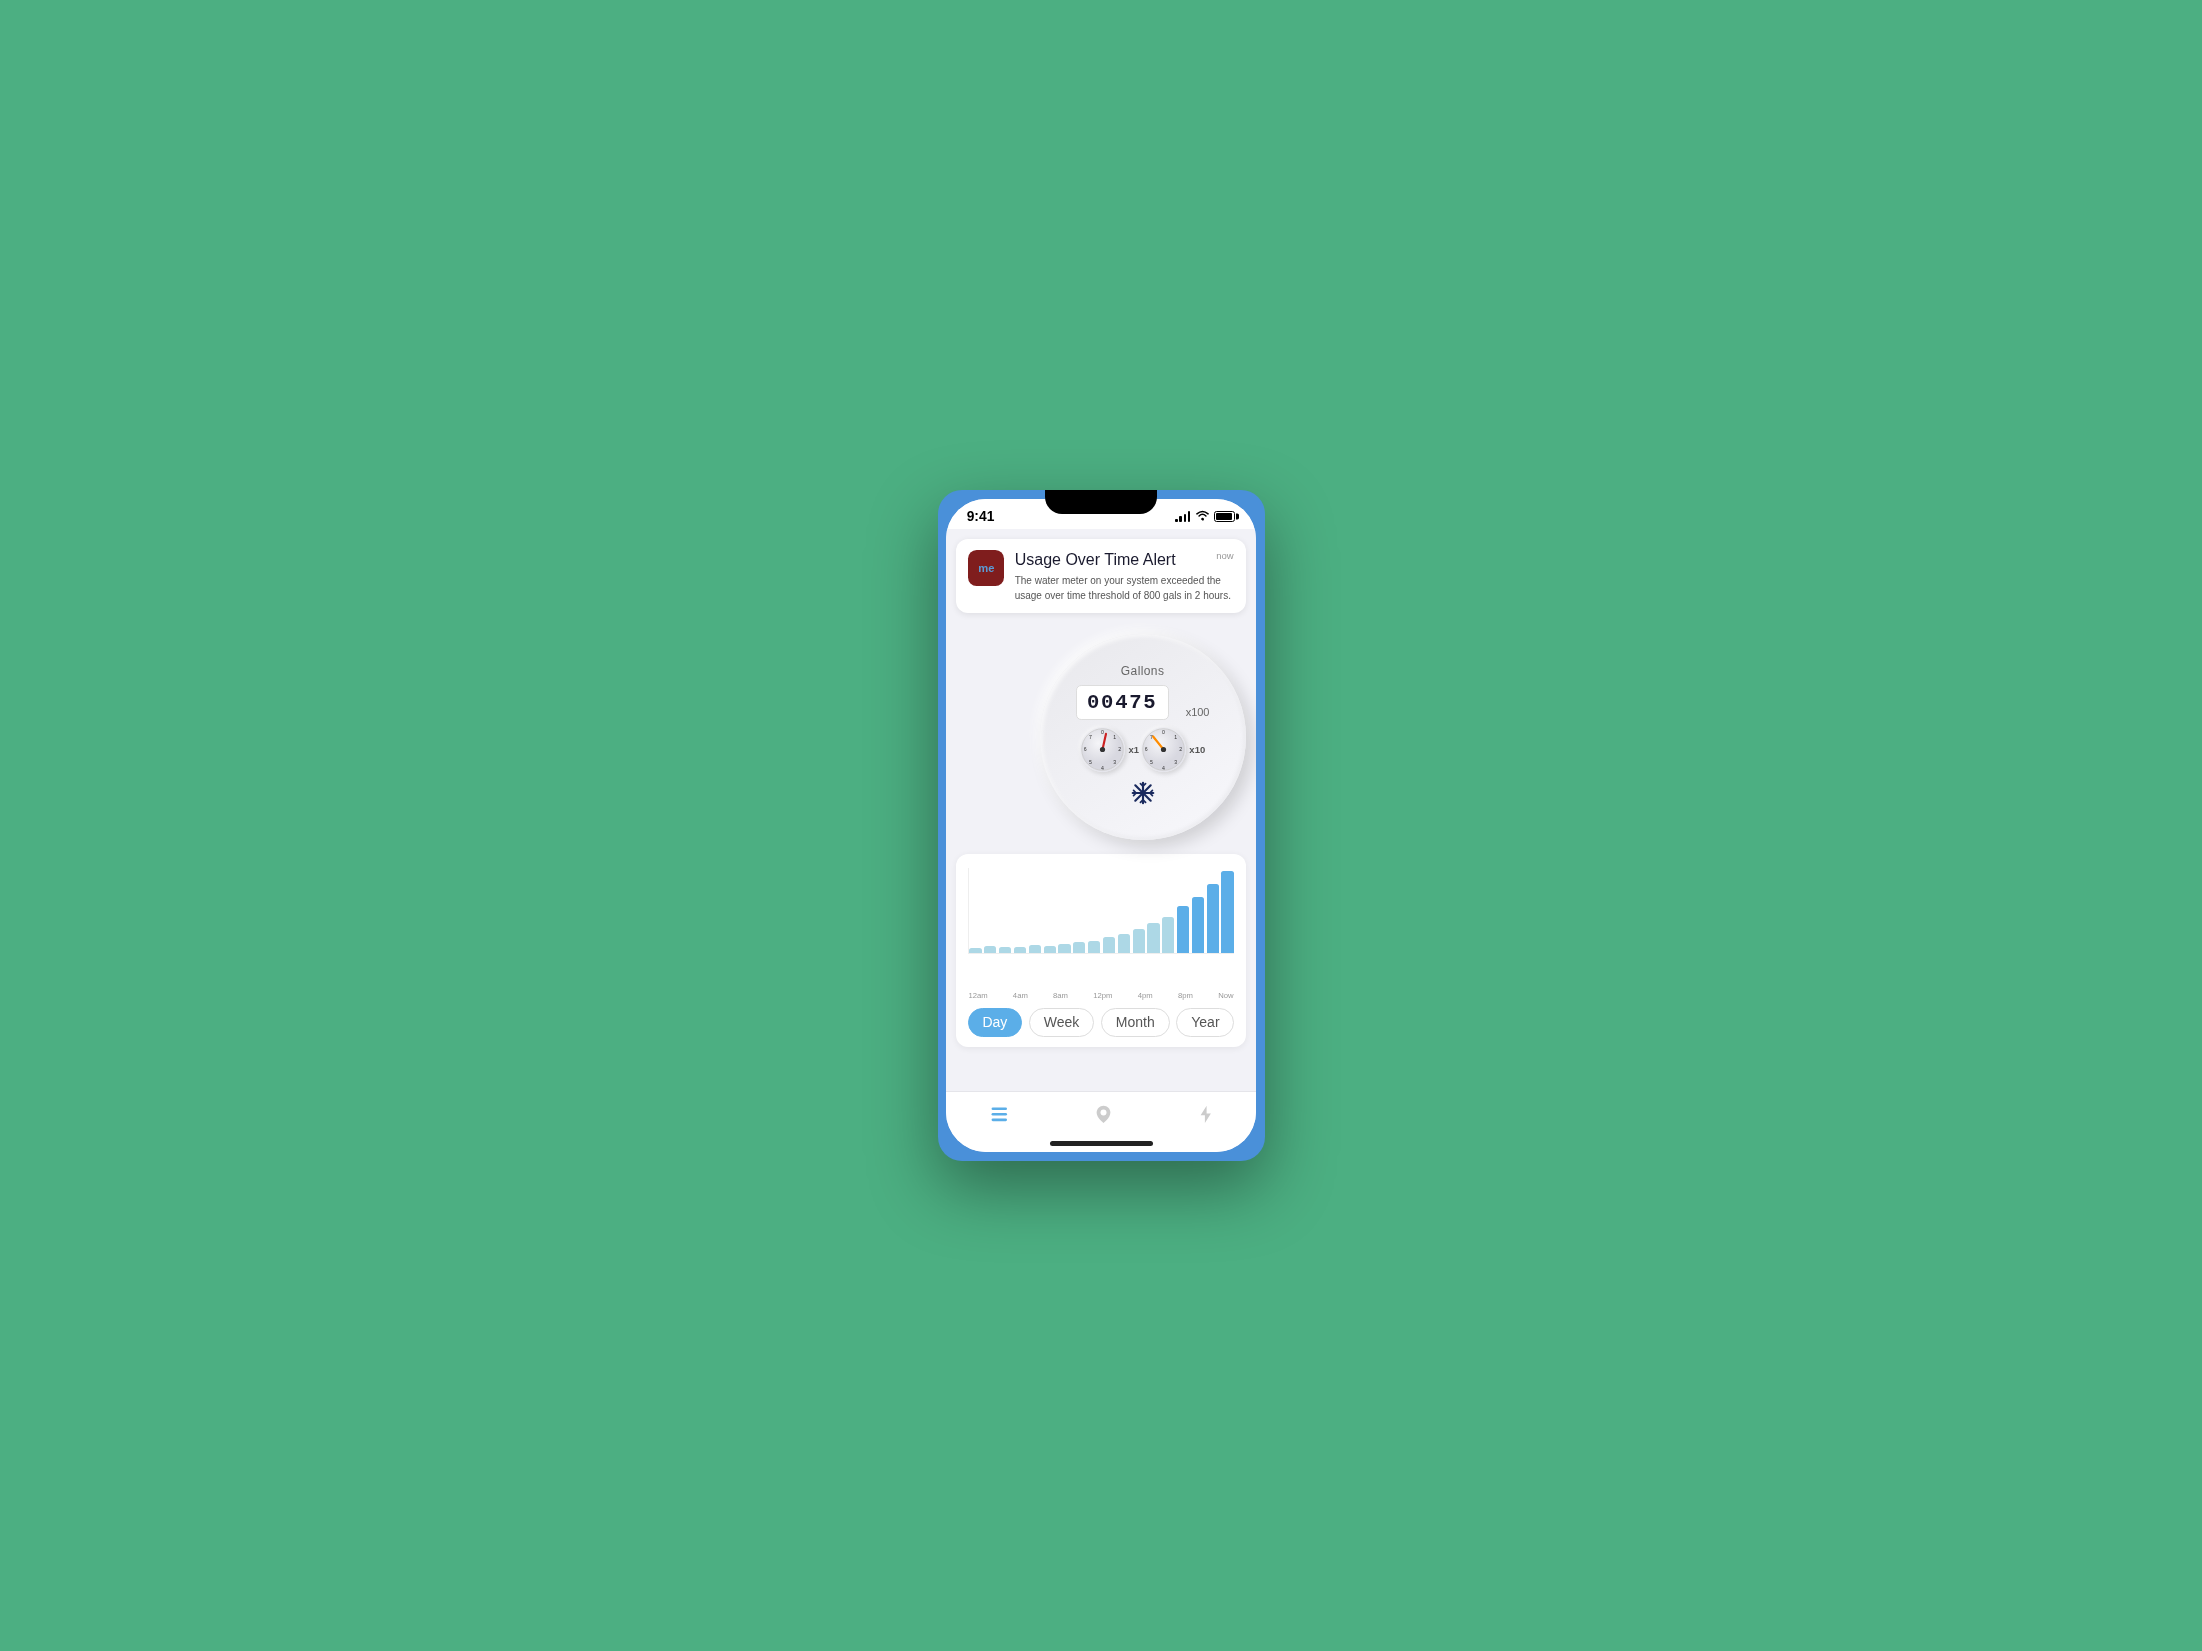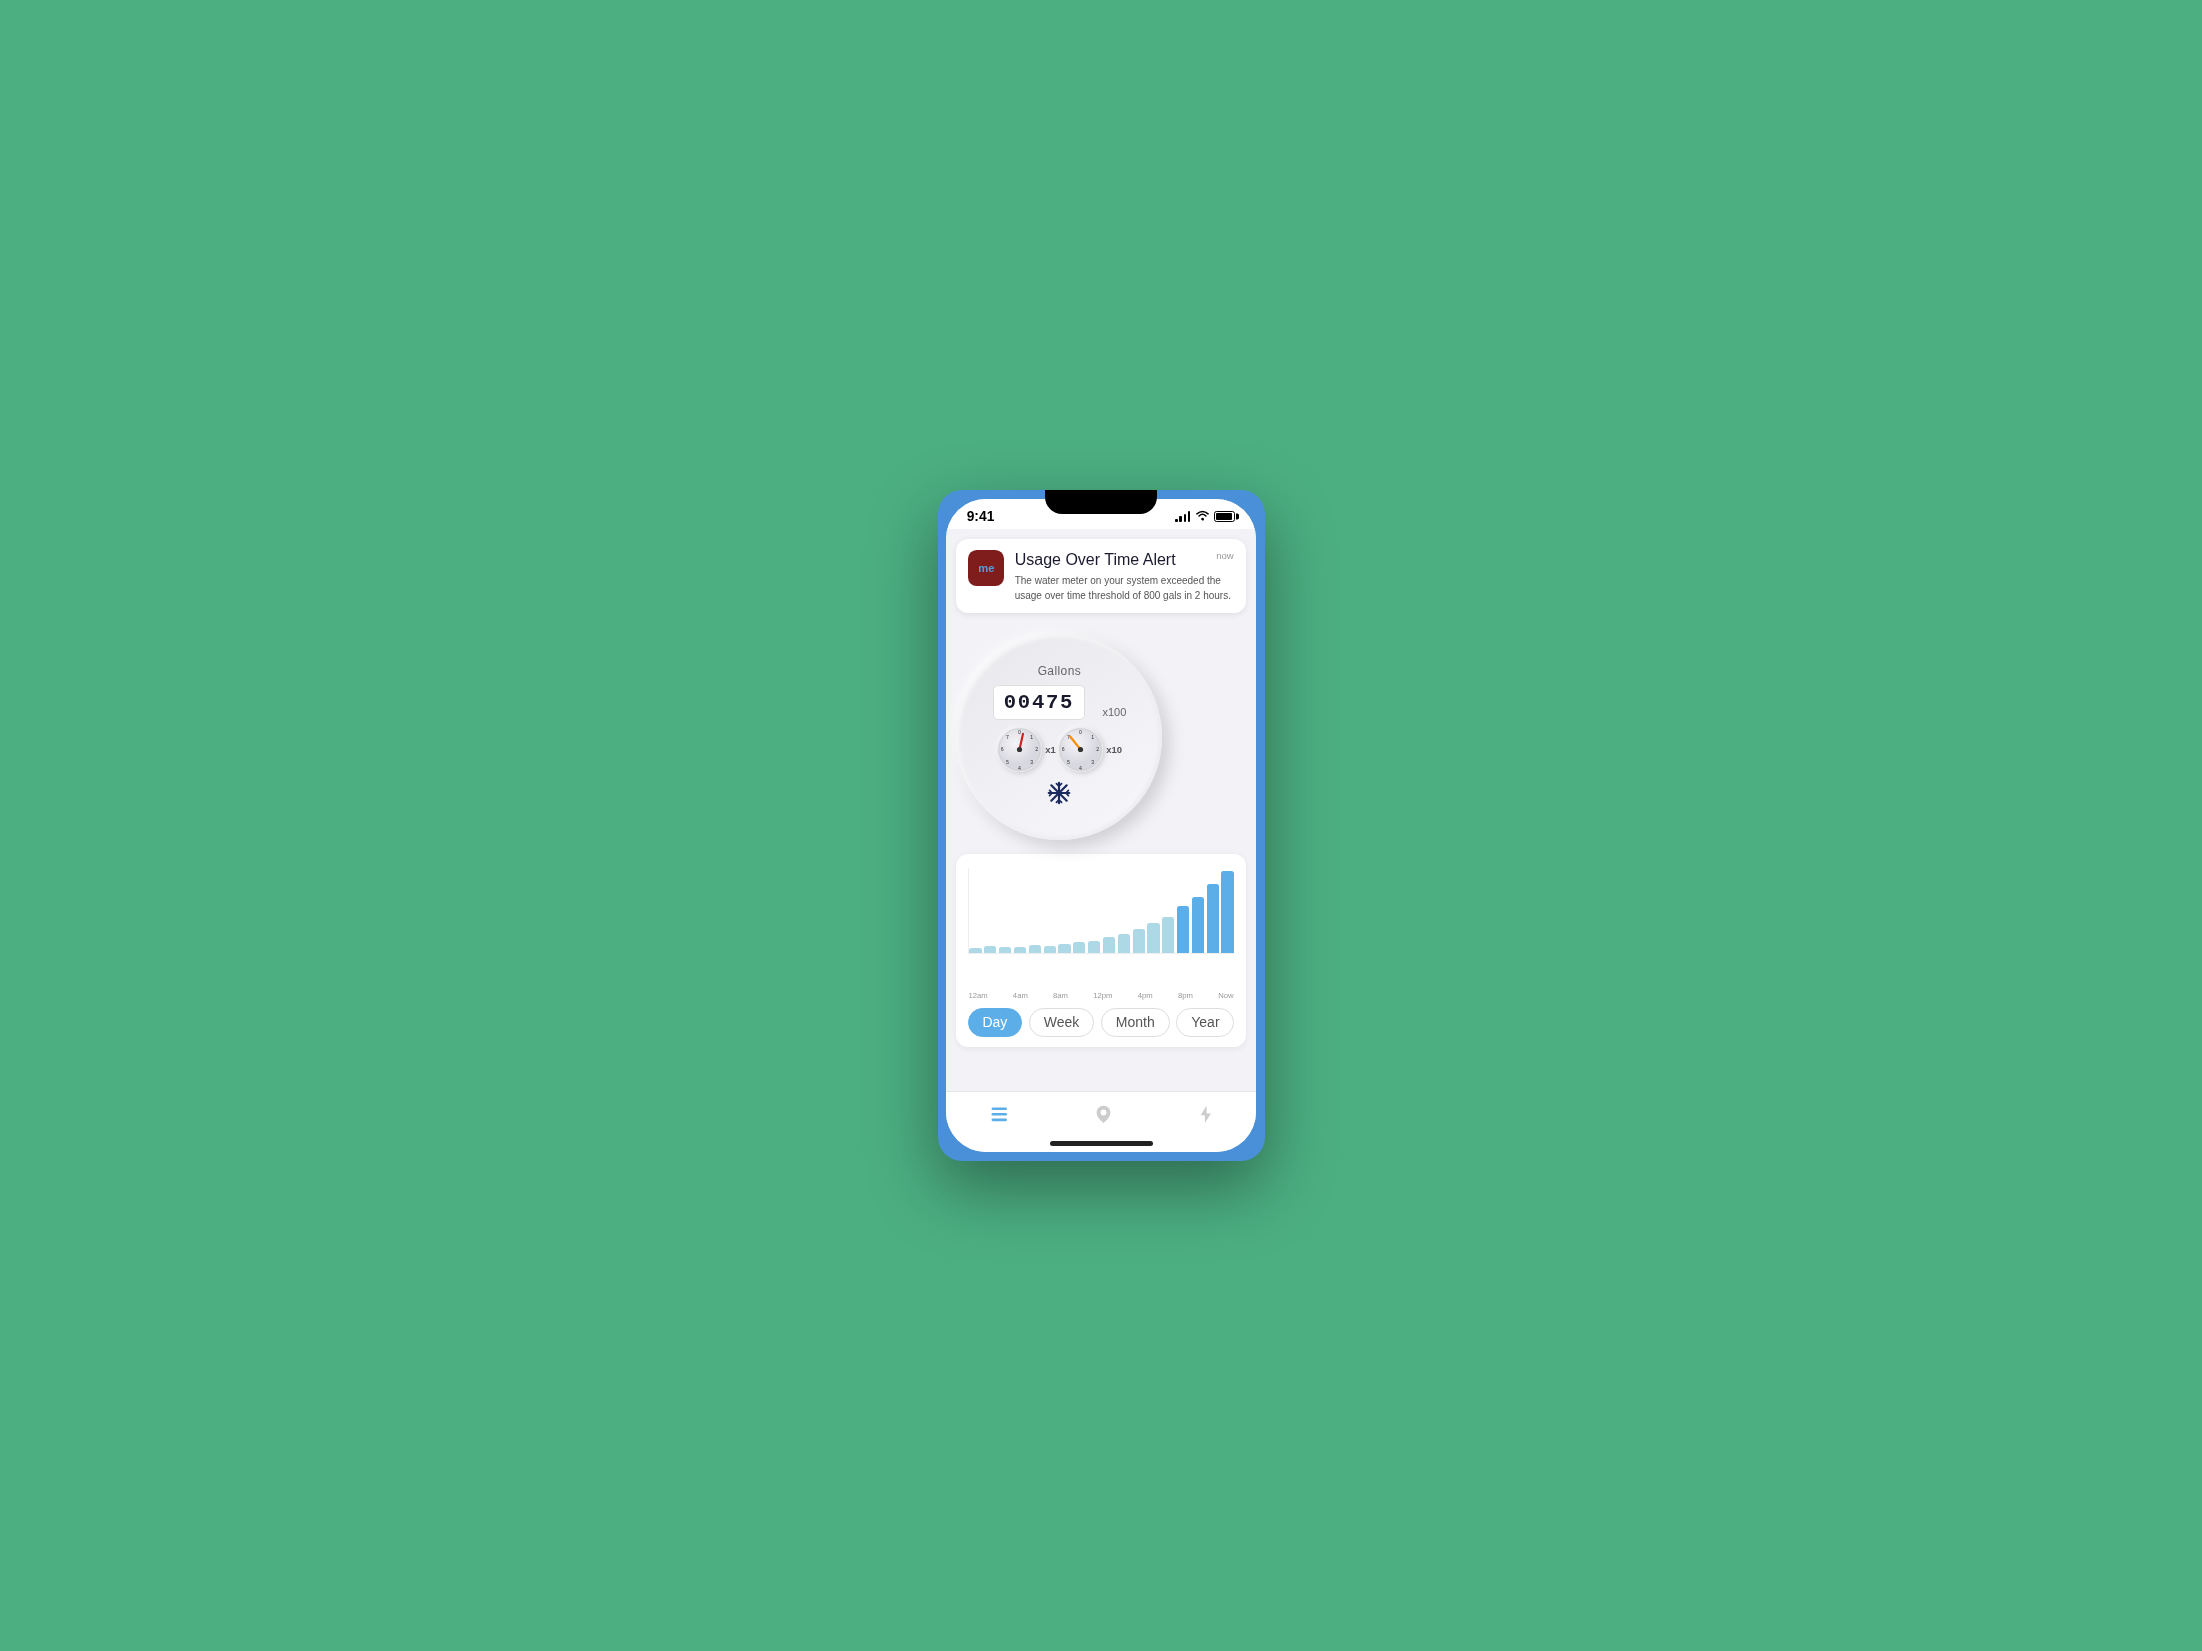--- a/index.html
+++ b/index.html
@@ -180,21 +180,21 @@
     .alert-body {
       font-size: 10px;
       color: #555;
       margin-top: 2.6px;
       line-height: 1.5;
     }
 
     
     .meter-section {
       display: flex;
-      justify-content: flex-start;
+      justify-content: flex-end;
       padding: 13.8px 10.3px 6.9px;
     }
 
     .meter-circle {
       width: 206px;
       height: 206px;
       background: linear-gradient(145deg, #e8e8ec, #f8f8fc);
       border-radius: 50%;
       box-shadow:
         6.9px 6.9px 17px rgba(0,0,0,0.15),

